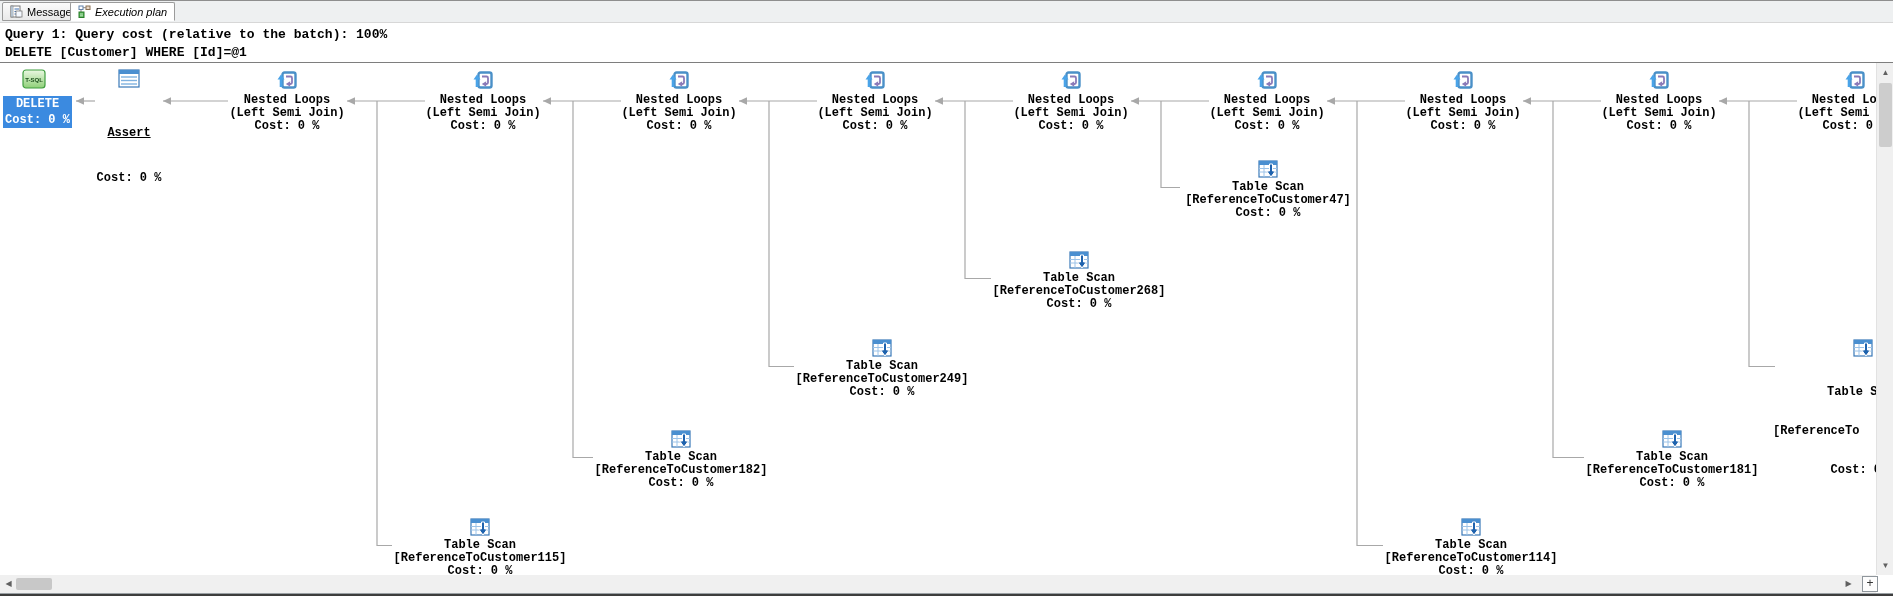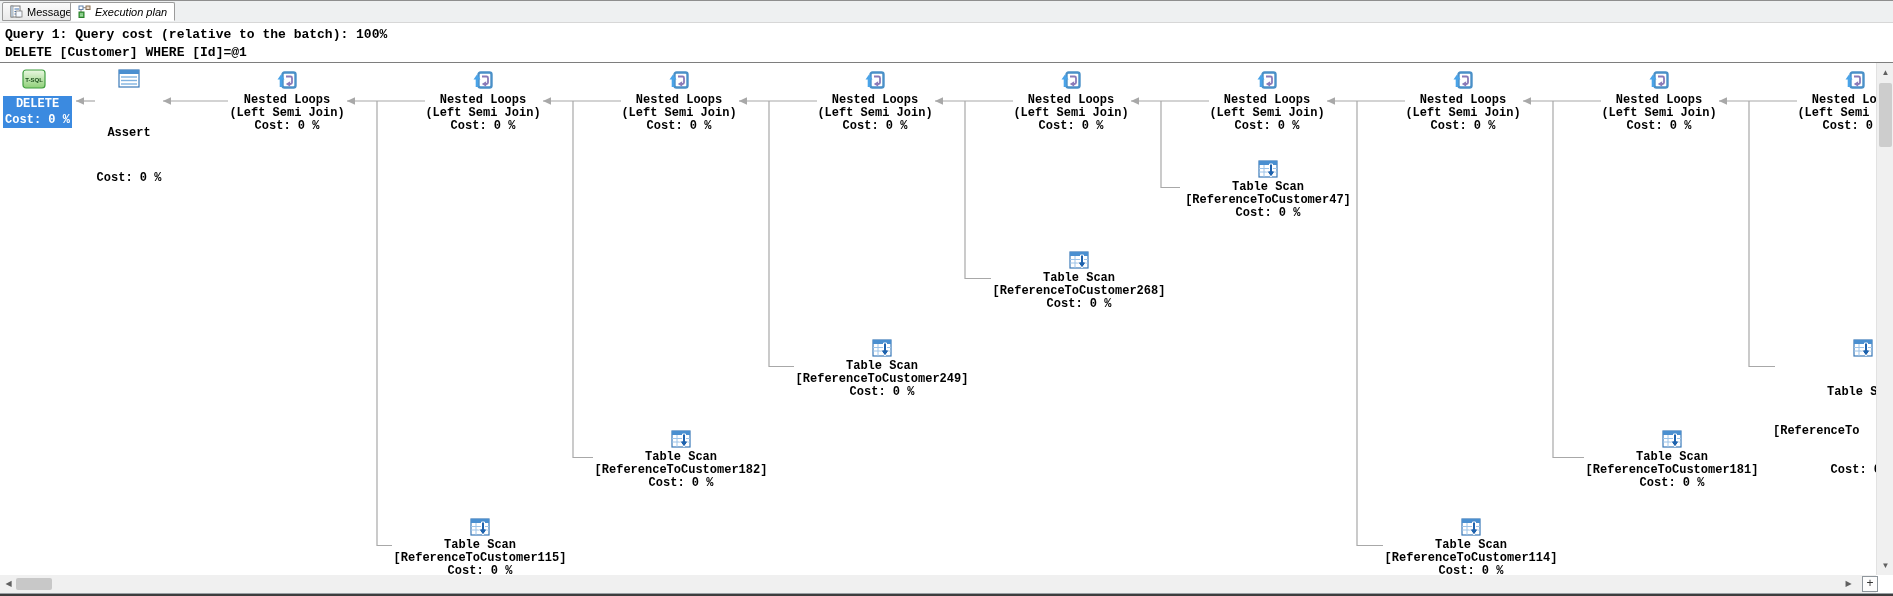--- a/index.html
+++ b/index.html
@@ -138,21 +138,21 @@
     <span class="icon" style="left:117px;top:4px;">
       <svg width="24" height="24" viewBox="0 0 24 24">
         <rect x="2" y="3" width="20" height="17" fill="#fff" stroke="#3a79b8" stroke-width="1.2"></rect>
         <rect x="2" y="3" width="20" height="4" fill="#4a8fd0"></rect>
         <line x1="4" y1="10" x2="20" y2="10" stroke="#7fb2e0" stroke-width="1.4"></line>
         <line x1="4" y1="13.5" x2="20" y2="13.5" stroke="#7fb2e0" stroke-width="1.4"></line>
         <line x1="4" y1="17" x2="20" y2="17" stroke="#7fb2e0" stroke-width="1.4"></line>
       </svg>
     </span>
     <div class="nodetext" style="left:64px;top:33px;width:130px;line-height:15px;">
-      <div style="height:15px;">Assert</div>
+      <div style="height:15px;text-decoration:underline;">Assert</div>
       <div style="height:15px;">Cost: 0 %</div>
     </div>
 
     <span class="icon nlicon" style="left:277px;top:6px;"><svg width="20" height="22" viewBox="0 0 20 22">
           <rect x="5.5" y="3.5" width="13" height="15" rx="2" fill="#fff" stroke="#4a90c8" stroke-width="2.4"></rect>
           <path d="M9 7.5 h4.5 a1.5 1.5 0 0 1 1.5 1.5 v4.5 a1.5 1.5 0 0 1 -1.5 1.5 h-1" fill="none" stroke="#8b7ab8" stroke-width="1.8"></path>
           <path d="M13.2 12.2 v5.6 l-4.4 -2.8 z" fill="#8b7ab8"></path>
           <path d="M4 18 v-8" stroke="#4aa3e8" stroke-width="2.6" fill="none"></path>
           <path d="M0.5 10.5 L4 5.5 L7.5 10.5 z" fill="#4aa3e8"></path>
         </svg></span>

